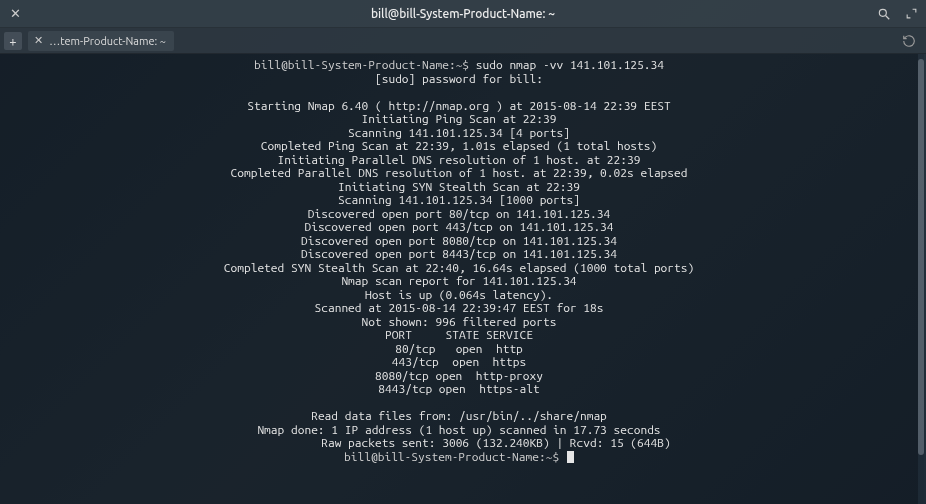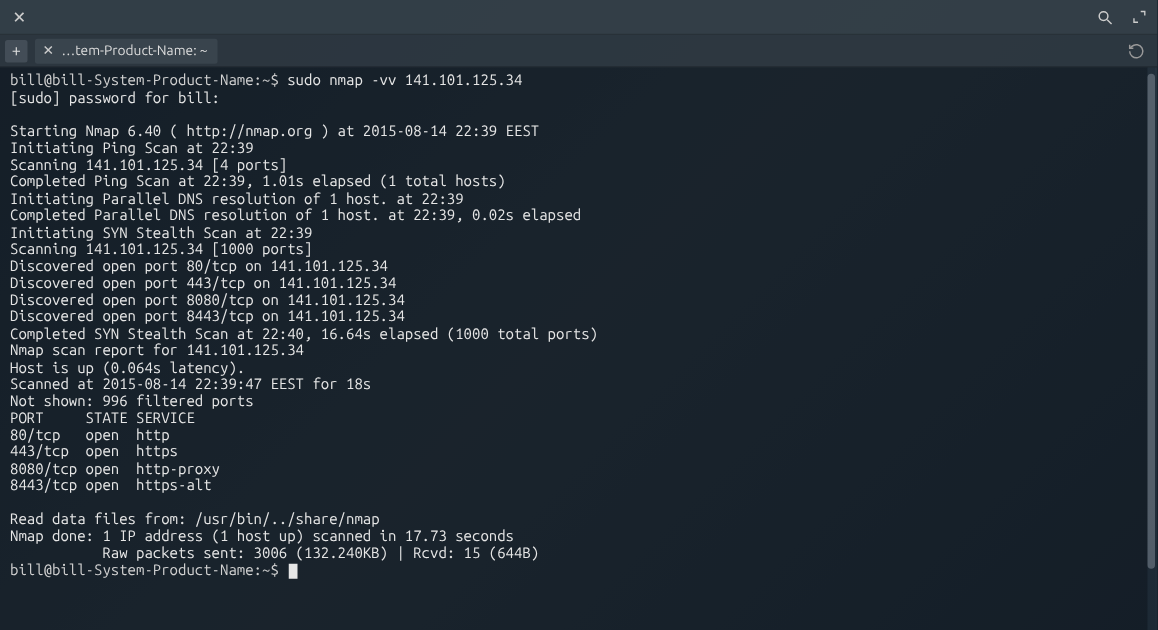--- a/index.html
+++ b/index.html
@@ -92,20 +92,21 @@
       position: absolute;
       right: 10px;
       color: #999;
       cursor: pointer;
       font-size: 13px;
     }
     .terminal-wrap {
       flex: 1;
       position: relative;
       display: flex;
+      text-align: center;
     }
     .terminal {
       flex: 1;
       padding: 4px 8px 4px 8px;
       color: #e6e6e6;
       font-size: 12px;
       line-height: 13.5px;
       white-space: pre;
       overflow: hidden;
       background: rgba(12, 20, 28, 0.55);
@@ -137,20 +138,21 @@
     }
     svg { display: block; }
   </style>
 </head>
 <body>
 
 <div class="window">
 
   <div class="titlebar">
     <span class="close-x">✕</span>
+    <span class="title-center">bill@bill-System-Product-Name: ~</span>
     <div class="title-right">
       <span>
         <svg width="14" height="14" viewBox="0 0 24 24" fill="none" stroke="#ccc" stroke-width="2">
             <circle cx="10" cy="10" r="6"></circle>
             <line x1="15" y1="15" x2="21" y2="21"></line>
           </svg>
       </span>
       <span>
         <svg width="13" height="13" viewBox="0 0 24 24" fill="none" stroke="#ccc" stroke-width="2">
             <path d="M4 14 L4 20 L10 20 M20 10 L20 4 L14 4"></path>

